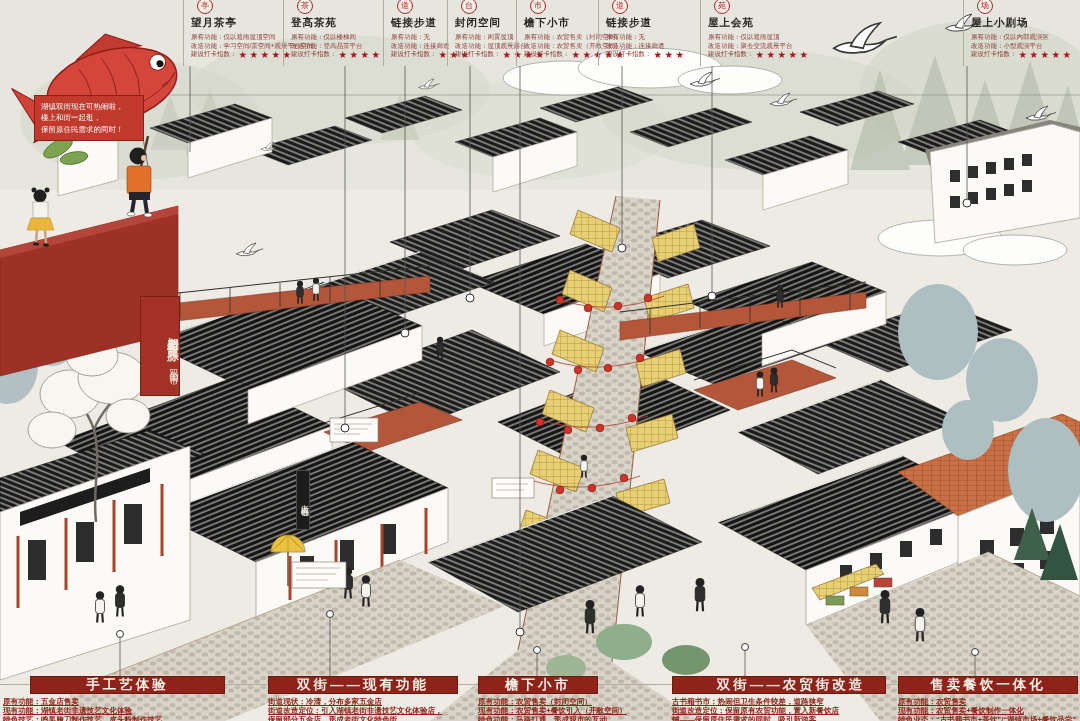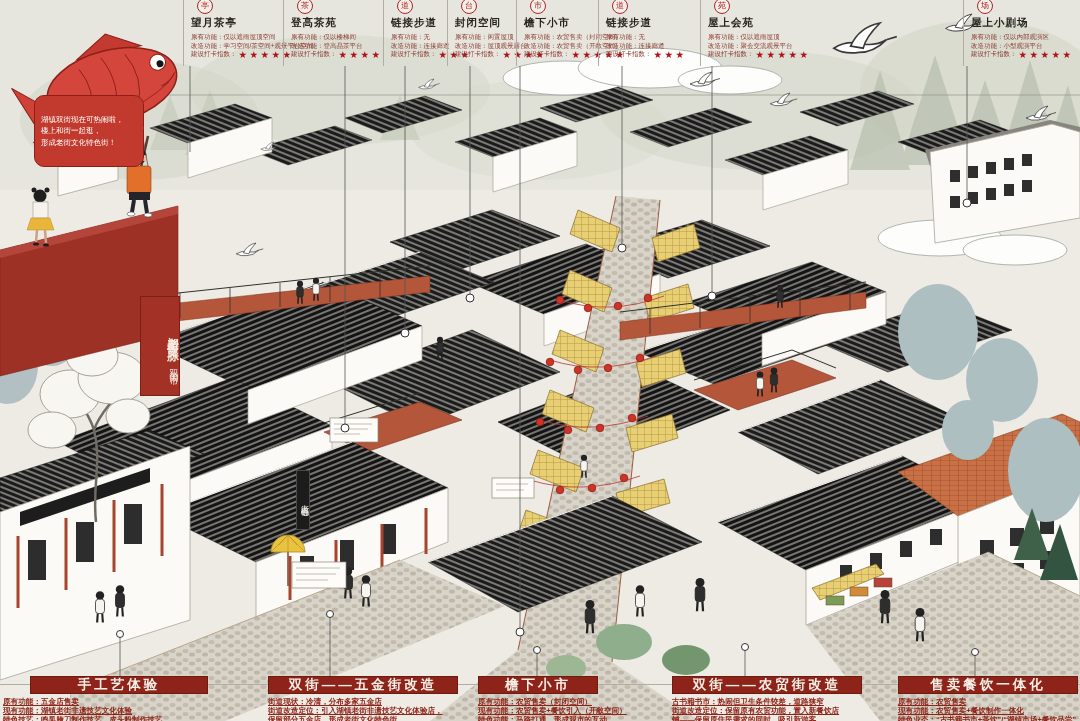--- a/index.html
+++ b/index.html
@@ -20,21 +20,21 @@
   .baseline{position:absolute;left:0;top:684px;width:1080px;height:0;border-top:1px solid #b3ada1;z-index:1;}
   .section{position:absolute;z-index:3;}
   .s-bar{background:#8e2419;color:#f6efe6;font-weight:bold;font-size:13.5px;letter-spacing:3px;
          text-align:center;height:18px;line-height:18px;box-shadow:0 0 0 1px #6d1a11 inset;}
   .s-lines{margin-top:3px;}
   .s-line{font-size:7.6px;font-weight:bold;color:#8e2419;line-height:9px;white-space:nowrap;
           text-decoration:underline;text-underline-offset:1px;}
 
   
   .bubble{position:absolute;left:34px;top:95px;width:96px;z-index:3;background:#c13a2d;border:1px solid #8e1f18;
-          border-radius:10px;padding:18px 6px;color:#fff;font-size:7.5px;line-height:1.5;}
+          border-radius:0;padding:5px 6px;color:#fff;font-size:7.5px;line-height:1.5;}
   .bubble:after{content:"";position:absolute;right:-7px;top:26px;border:6px solid transparent;border-left-color:#c13a2d;}
   .banner{position:absolute;left:140px;top:296px;width:40px;height:100px;z-index:3;background:#a33126;
           box-shadow:0 0 0 1px #7c1f16 inset;writing-mode:vertical-rl;text-orientation:upright;
           color:#f5ece0;display:flex;justify-content:center;padding-top:5px;box-sizing:border-box;}
   .banner .big{font-size:11.5px;font-weight:bold;letter-spacing:3px;}
   .banner .small{font-size:9px;letter-spacing:2px;margin-top:8px;}
   .shop-sign{position:absolute;left:296px;top:470px;width:14px;height:60px;z-index:2;background:#1c1c1c;
              color:#ece8df;font-size:8px;writing-mode:vertical-rl;text-orientation:upright;
              text-align:center;letter-spacing:1px;border:1px solid #4a4a4a;box-sizing:border-box;}
 </style>
@@ -572,69 +572,69 @@
     <div class="c-row">改造功能：小型观演平台</div>
     <div class="c-stars">
       <span class="c-row">建设打卡指数：</span>
       <span class="stars">★★★★★</span>
     </div>
   </div>
 </div>
 
 <div id="sections">
   <div class="section" style="left: 3px; top: 676px;">
-    <div class="s-bar" style="margin-left: 27px; width: 178px;">手工艺体验</div>
+    <div class="s-bar" style="margin-left: 27px; width: 195px;">手工艺体验</div>
     <div class="s-lines">
       <div class="s-line">原有功能：五金店售卖</div>
       <div class="s-line">现有功能：湖镇老街非遗技艺文化体验</div>
       <div class="s-line">特色技艺：鸣凤腌刀制作技艺、皮头粉制作技艺</div>
     </div>
   </div>
 
   <div class="section" style="left: 268px; top: 676px;">
-    <div class="s-bar" style="margin-left: 0px; width: 190px;">双街——五金街改造</div>
+    <div class="s-bar" style="margin-left: 0px; width: 190px;">双街——现有功能</div>
     <div class="s-lines">
       <div class="s-line">街道现状：冷清，分布多家五金店</div>
       <div class="s-line">街道改造定位：引入湖镇老街非遗技艺文化体验店，</div>
       <div class="s-line">保留部分五金店，形成老街文化特色街</div>
     </div>
   </div>
 
   <div class="section" style="left: 478px; top: 676px;">
     <div class="s-bar" style="margin-left: 0px; width: 120px;">檐下小市</div>
     <div class="s-lines">
       <div class="s-line">原有功能：农贸售卖（封闭空间）</div>
       <div class="s-line">现有功能：农贸售卖+餐饮引入（开敞空间）</div>
       <div class="s-line">特色功能：马路打通、形成观市的互动</div>
     </div>
   </div>
 
   <div class="section" style="left: 672px; top: 676px;">
-    <div class="s-bar" style="margin-left: 0px; width: 190px;">双街——农贸街改造</div>
+    <div class="s-bar" style="margin-left: 0px; width: 190px; padding-left: 24px;">双街——农贸街改造</div>
     <div class="s-lines">
       <div class="s-line">古书籍书市：热闹但卫生条件较差，道路狭窄</div>
       <div class="s-line">街道改造定位：保留原有农贸功能，置入新餐饮店</div>
       <div class="s-line">铺——保留原住民需求的同时，吸引新游客</div>
     </div>
   </div>
 
   <div class="section" style="left: 898px; top: 676px;">
     <div class="s-bar" style="margin-left: 0px; width: 180px;">售卖餐饮一体化</div>
     <div class="s-lines">
       <div class="s-line">原有功能：农贸售卖</div>
       <div class="s-line">现有功能：农贸售卖+餐饮制作一体化</div>
       <div class="s-line">特色业态：“古书籍书市+茶饮”/“湖镇市场+餐饮品尝”</div>
     </div>
   </div>
 </div>
 
 <div class="bubble">
   <div>湖镇双街现在可热闹啦，</div>
   <div>楼上和街一起逛，</div>
-  <div>形成老街文化特色街！</div>
+  <div>保留原住民需求的同时！</div>
 </div>
 <div class="banner">
   <span class="big">塑老街文脉</span>
   <span class="small">—双街闹市</span>
 </div>
 <div class="shop-sign">老街点心铺</div>
 
 </div>
 
 </body></html>

